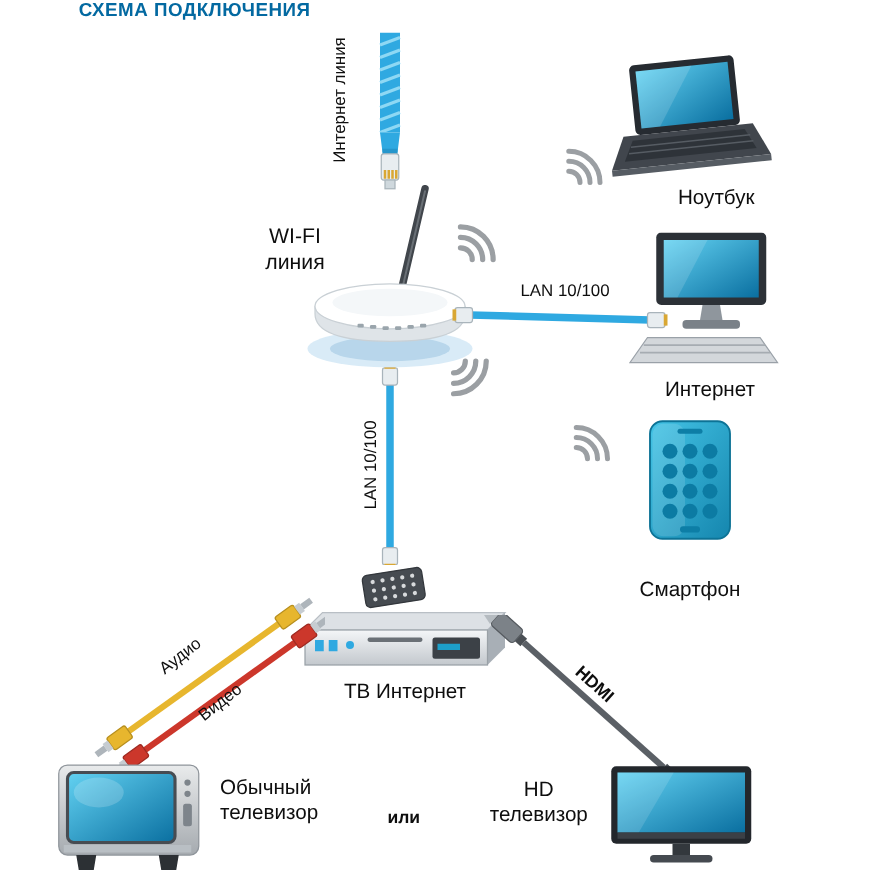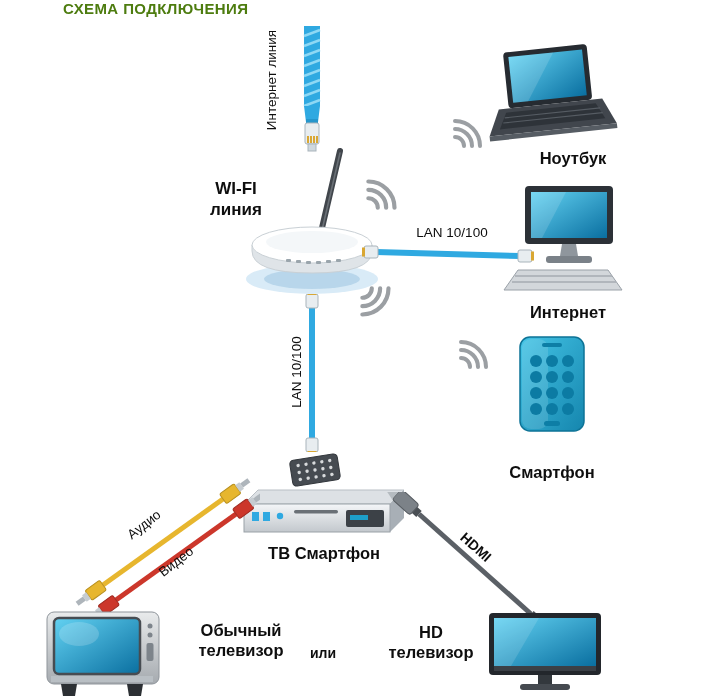--- a/index.html
+++ b/index.html
@@ -3,30 +3,30 @@
 <meta charset="utf-8">
 <style>
   * { margin:0; padding:0; box-sizing:border-box; }
   html,body { background:#ffffff; }
   body {
     width:709px; height:700px; position:relative; overflow:hidden;
     font-family:"Liberation Sans", sans-serif; color:#101010;
   }
   .stage { position:absolute; left:0; top:0; width:709px; height:700px; background:#fff; }
   .abs { position:absolute; }
-  .lbl { position:absolute; color:#0e0e0e;text-align:center; }
+  .lbl { position:absolute; color:#0e0e0e; }
   .bold { font-weight:bold; }
   .center { text-align:center; }
   .rot { transform-origin:50% 50%; }
   .title {
     position:absolute; left:63px; top:0px;
     font-size:15px; font-weight:bold; letter-spacing:0.4px;
-    color:#4d7c0f; white-space:nowrap;
+    color:#0369a1; white-space:nowrap;
   }
-  .devlbl { font-size:16.5px; font-weight:bold; line-height:1.22; }
+  .devlbl { font-size:16.5px; font-weight:normal; line-height:1.22; }
   .cablelbl { font-size:13.5px; }
   .block { display:block; }
 </style>
 </head>
 <body>
 
 <div class="stage">
 
   <svg width="0" height="0" style="position:absolute" aria-hidden="true">
     <defs>
@@ -236,21 +236,21 @@
       <polygon points="152,22 166,8 166,36 152,50" fill="#a8afb6"></polygon>
       <rect x="6" y="22" width="146" height="28" fill="url(#gFront)" stroke="#9aa1a7"></rect>
       <rect x="14" y="30" width="7" height="9" fill="#2FA9E1"></rect>
       <rect x="25" y="30" width="7" height="9" fill="#2FA9E1"></rect>
       <circle cx="42" cy="34" r="3.2" fill="#2FA9E1"></circle>
       <rect x="56" y="28" width="44" height="3.5" rx="1.7" fill="#6a7076"></rect>
       <rect x="108" y="28" width="38" height="17" rx="2" fill="#3c4147"></rect>
       <rect x="112" y="33" width="18" height="5" fill="#18b0e0" opacity="0.85"></rect>
     </svg>
   </div>
-  <div class="lbl devlbl center" style="left:238px; top:543px; width:172px;">ТВ Смартфон</div>
+  <div class="lbl devlbl center" style="left:238px; top:543px; width:172px;">ТВ Интернет</div>
 
   <div class="abs" style="left:55px; top:477px;">
     <svg width="205" height="152" viewBox="0 0 205 152">
       <path d="M168 22 L48 108" stroke="#E7B62E" stroke-width="5" fill="none"></path>
       <path d="M181 37 L61 123" stroke="#CC372B" stroke-width="5" fill="none"></path>
       <g transform="translate(168,22) rotate(-36)">
         <rect x="0" y="-6" width="18" height="12" rx="2" fill="#E7B62E" stroke="#b78f1e"></rect>
         <rect x="18" y="-4" width="5" height="8" fill="#c6ccd1"></rect>
         <rect x="23" y="-2.5" width="9" height="5" fill="#aeb5bb"></rect>
       </g>

